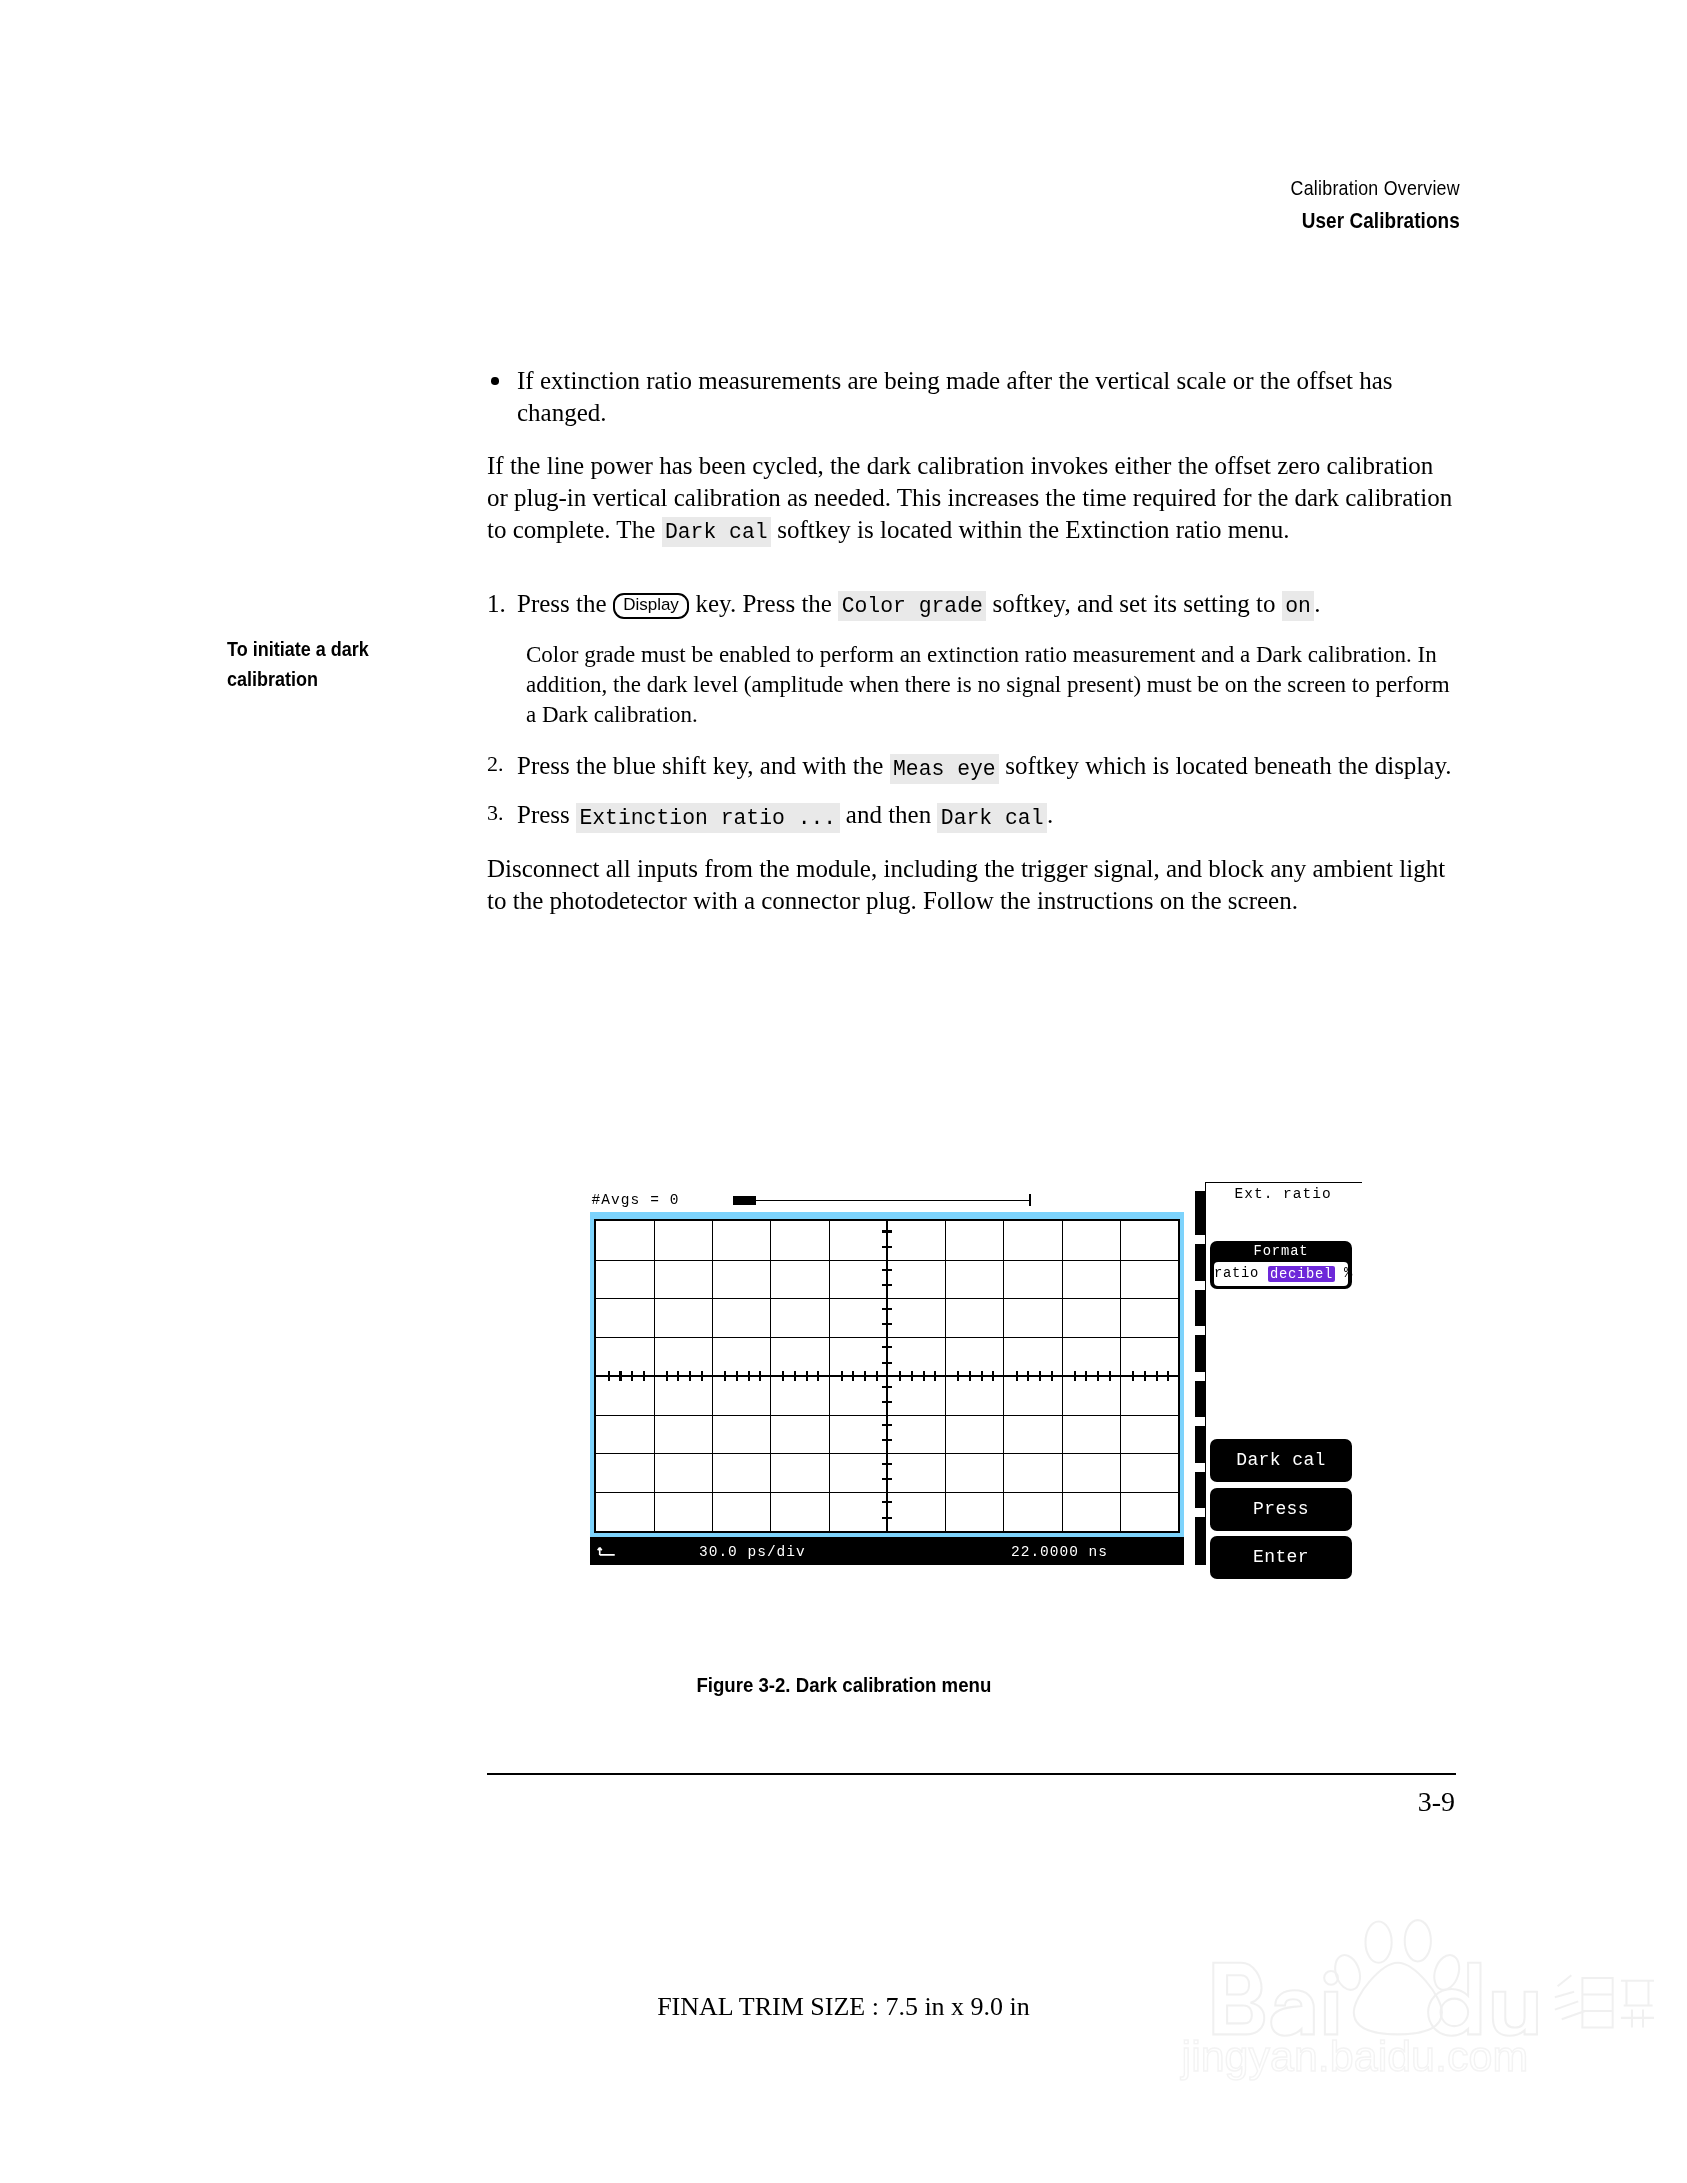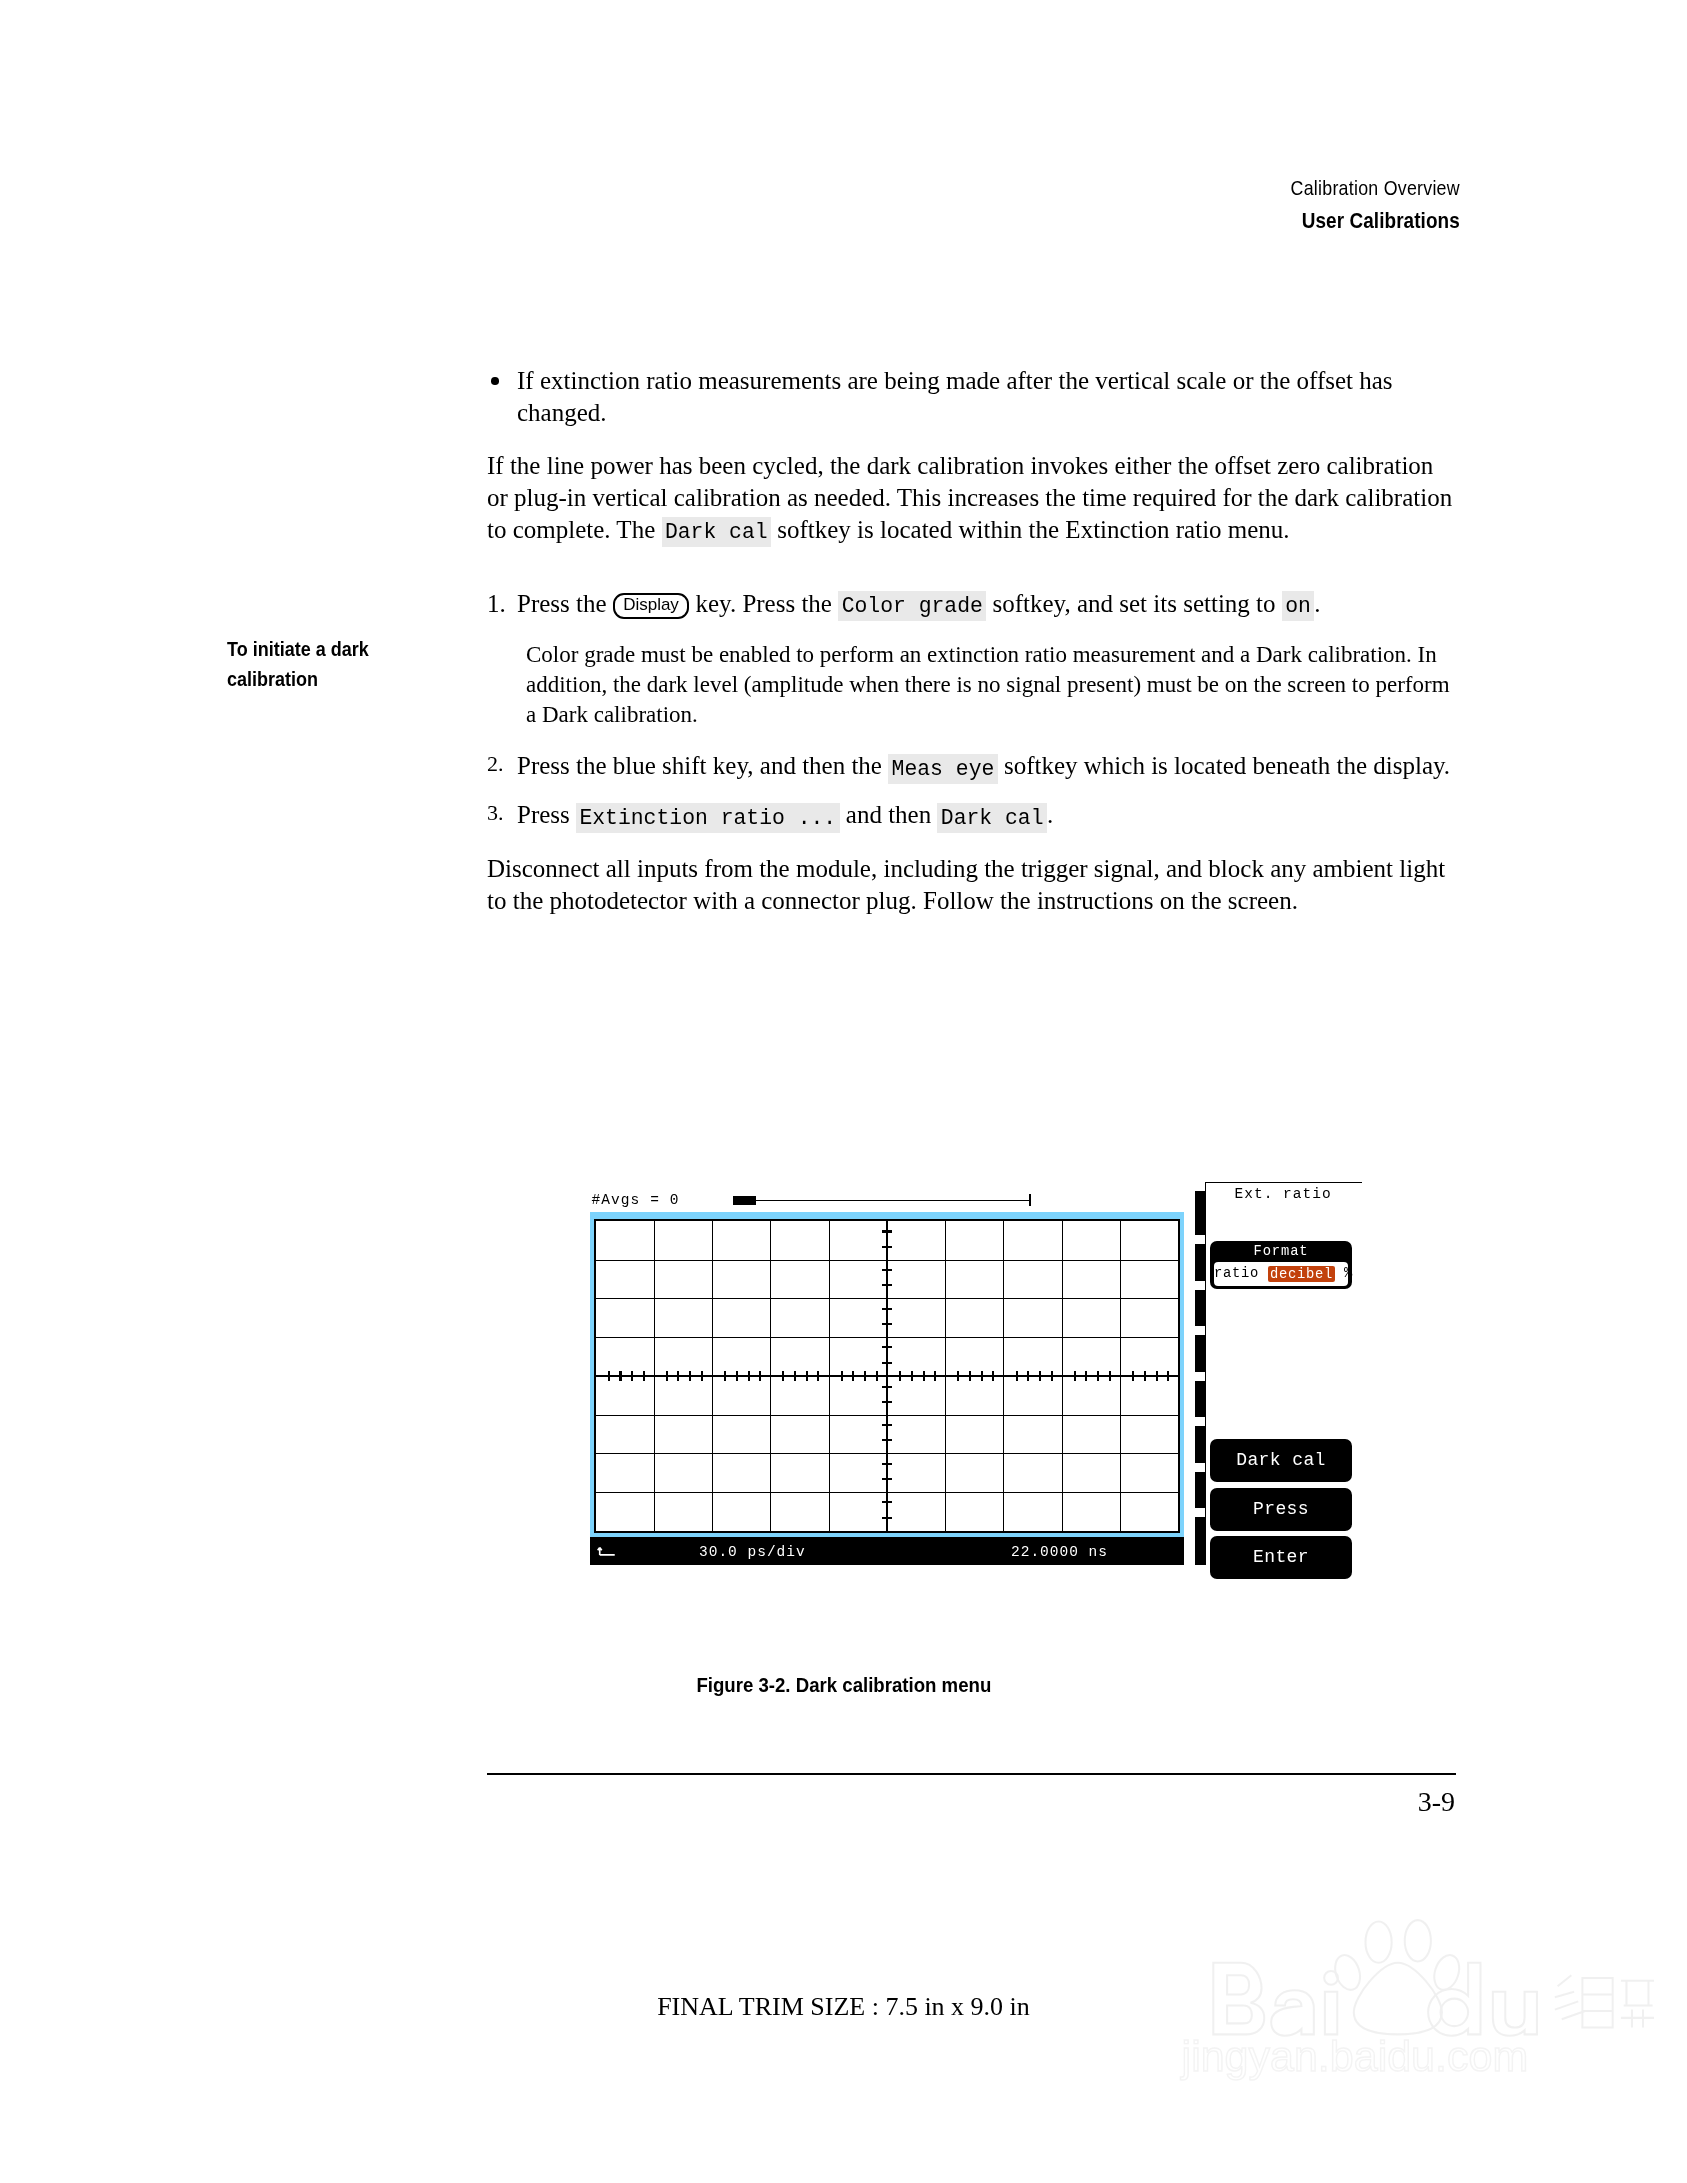--- a/index.html
+++ b/index.html
@@ -328,21 +328,21 @@
     background: #fff;
     color: #000;
     border-radius: 4.1px;
     height: 23.4px;
     line-height: 23.4px;
     font-size: 13.8px;
     letter-spacing: 0.7px;
     white-space: nowrap;
   }
   #sk-format .fmt-field .sel {
-    background: #c2410c;
+    background: #6d28d9;
     color: #fff;
     padding: 0.7px 2.1px;
     border-radius: 2.1px;
   }
   #sk-darkcal { top: 267px; height: 43px; line-height: 43px; }
   #sk-cancel  { top: 316px; height: 43px; line-height: 43px; }
   #sk-enter   { top: 364px; height: 43px; line-height: 43px; }
 
   
   #fig-caption {
@@ -430,21 +430,21 @@
 
   <div class="step step1" style="margin-top:40px;">
     <span class="num">1.</span>
     <span>Press the </span><span class="hkey">Display</span><span> key.  Press the </span><span class="skref">Color grade</span><span> softkey, and set its setting to </span><span class="skref">on</span><span>.</span>
   </div>
 
   <p class="subpara">Color grade must be enabled to perform an extinction ratio measurement and a Dark calibration.  In addition, the dark level (amplitude when there is no signal present) must be on the screen to perform a Dark calibration.</p>
 
   <div class="step">
     <span class="num">2.</span>
-    <span>Press the blue shift key, and then the </span><span class="skref">Meas eye</span><span> softkey which is located beneath the display.</span>
+    <span>Press the blue shift key, and with the </span><span class="skref">Meas eye</span><span> softkey which is located beneath the display.</span>
   </div>
 
   <div class="step">
     <span class="num">3.</span>
     <span>Press </span><span class="skref">Extinction ratio ...</span><span> and then </span><span class="skref">Dark cal</span><span>.</span>
   </div>
 
   <p class="para" style="margin-top:19.3px;">Disconnect all inputs from the module, including the trigger signal, and block any ambient light to the photodetector with a connector plug.  Follow the instructions on the screen.</p>
 
 </div>

